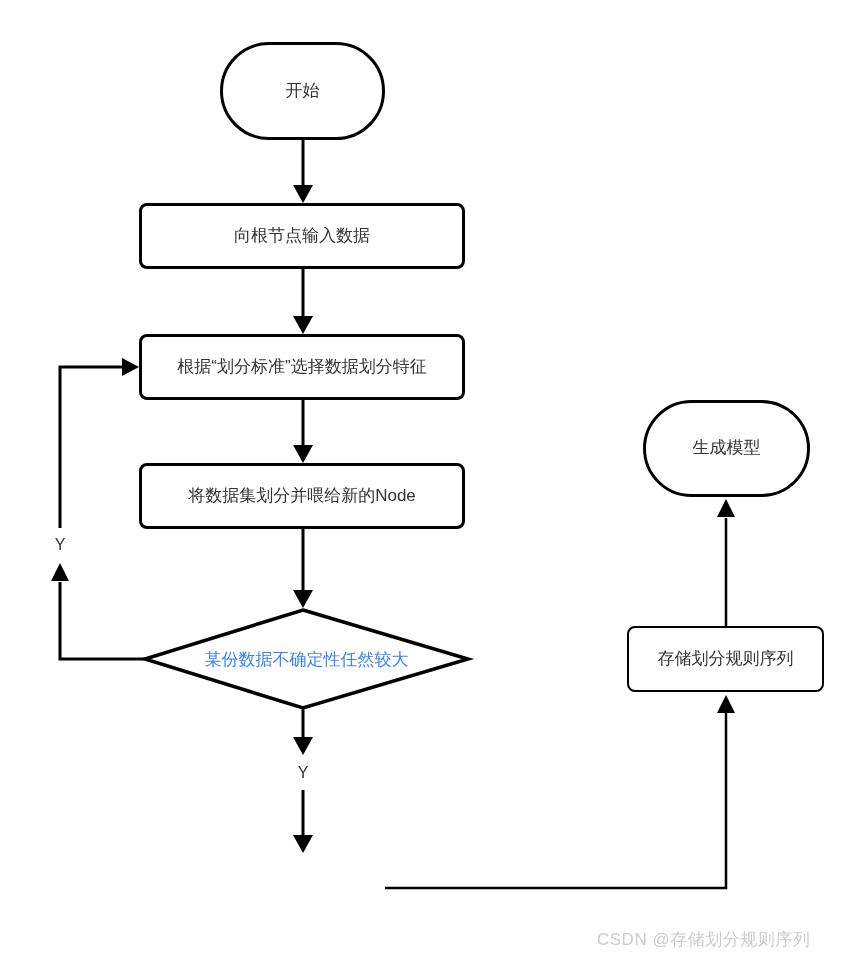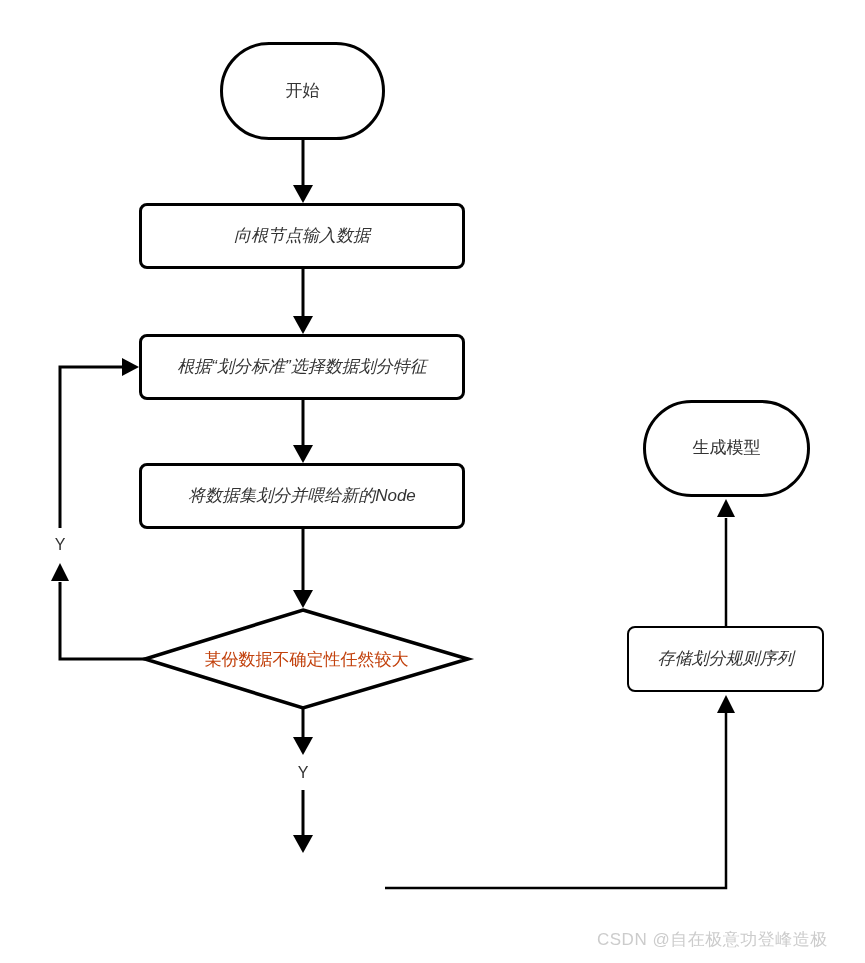--- a/index.html
+++ b/index.html
@@ -23,31 +23,31 @@
     align-items: center;
     justify-content: center;
     background: #ffffff;
     border: 3px solid #000000;
     color: #333333;
     font-size: 17px;
     line-height: 1.2;
     text-align: center;
     white-space: nowrap;
   }
-  .rect { border-radius: 8px; font-style: italic; }
+  .rect { border-radius: 8px; }
   .stadium { border-radius: 50px; text-align: right; }
   .thin { border-width: 2px; }
   .diamond-label {
     position: absolute;
     display: flex;
     align-items: center;
     justify-content: center;
     background: transparent;
     border: none;
-    color: #c2410c;
+    color: #3b82f6;
     font-size: 17px;
     text-align: center;
     white-space: nowrap;
   }
   .edge-label {
     position: absolute;
     color: #333333;
     font-size: 16px;
     text-align: center;
     background: #ffffff;
@@ -126,15 +126,15 @@
   </div>
 
   <div class="node stadium" style="left:643px; top:400px; width:167px; height:97px;">
     <span>生成模型</span>
   </div>
 
   <div class="edge-label" style="left:46px; top:536px; width:28px;">Y</div>
 
   <div class="edge-label" style="left:289px; top:764px; width:28px;">Y</div>
 
-  <div class="watermark" style="left:597px; top:928px;">CSDN @自在极意功登峰造极</div>
+  <div class="watermark" style="left:597px; top:928px;">CSDN @存储划分规则序列</div>
 
 </div>
 
 </body></html>

